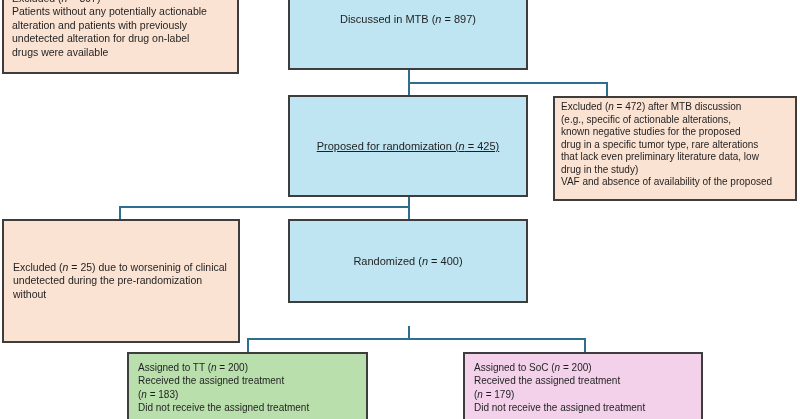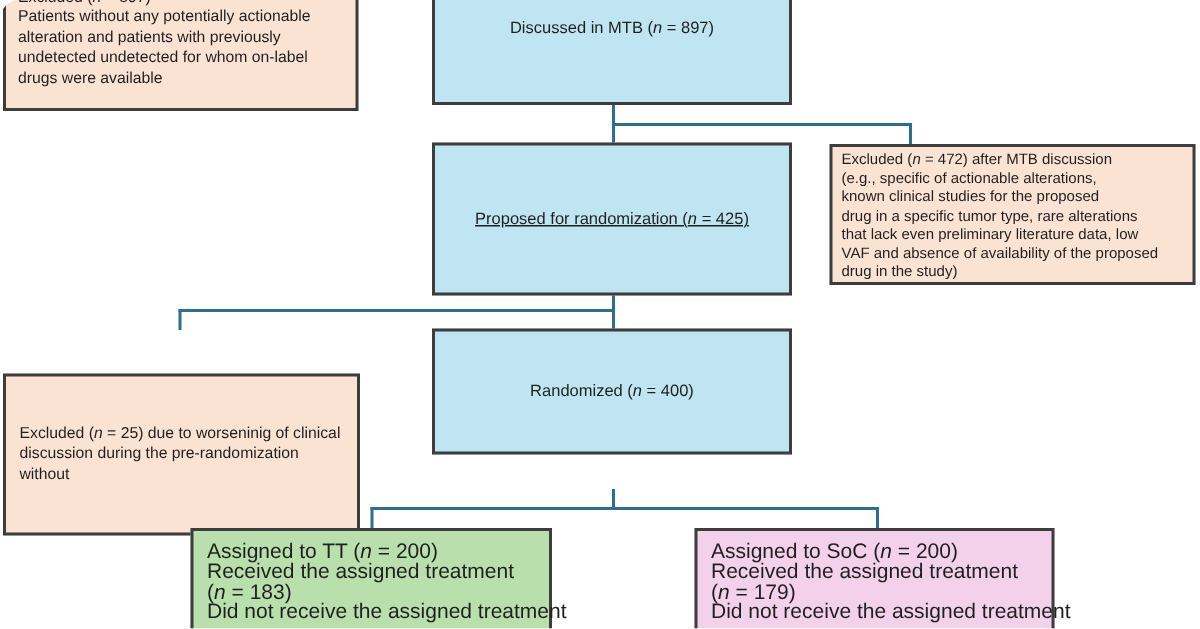--- a/index.html
+++ b/index.html
@@ -1,46 +1,46 @@
 <!DOCTYPE html>
 <html style="--bg: #ffffff; --box_border: #3d3d3d; --connector: #2e6e8e; --blue_fill: #bfe4f2; --salmon_fill: #fbe3d4; --green_fill: #b9e0ac; --pink_fill: #f3d1ea; --text: #1f1f1f;"><head>
 <meta charset="utf-8">
 <style>
   html,body { margin:0; padding:0; }
   .stage {
     position:relative; width:800px; height:419px;
     background:var(--bg,#fff); overflow:hidden;
-    font-family:"Liberation Sans", sans-serif; color:var(--text,#1f1f1f);border-radius:13px;
+    font-family:"Liberation Sans", sans-serif; color:var(--text,#1f1f1f);
   }
   .box {
     position:absolute; box-sizing:border-box;
     border:2px solid var(--box_border,#3d3d3d);
   }
   .blue   { background:var(--blue_fill,#bfe4f2); }
   .salmon { background:var(--salmon_fill,#fbe3d4); }
   .green  { background:var(--green_fill,#b9e0ac); }
   .pink   { background:var(--pink_fill,#f3d1ea); }
 
   .center-label {
     display:flex; align-items:center; justify-content:center;
     height:100%; width:100%; text-align:center; font-size:11px;
   }
   .vcenter { display:flex; flex-direction:column; justify-content:center; height:100%; }
 
   .box-text .line { white-space:nowrap; }
   .small-text { font-size:10.5px; line-height:13.4px; }
   .tiny-text  { font-size:10px;   line-height:12.55px; }
-  .btm-text   { font-size:14px;   line-height:13.3px; }
+  .btm-text   { font-size:10px;   line-height:13.3px; }
 
   
   #box-excluded-screening { left:2px;   top:-14px; width:237px; height:88px;  padding:4px 8px; }
   #box-mtb                { left:288px; top:-32px; width:240px; height:102px; }
   #box-proposed           { left:288px; top:95px;  width:240px; height:102px;text-decoration:underline; }
-  #box-excluded-mtb       { left:553px; top:96px;  width:244px; height:94px; padding:3px 4px 0 6px; }
-  #box-excluded-worsening { left:2px;   top:219px; width:238px; height:108px; padding:0 6px 0 9px;margin-top:30px; }
+  #box-excluded-mtb       { left:553px; top:96px;  width:244px; height:105px; padding:3px 4px 0 6px; }
+  #box-excluded-worsening { left:2px;   top:219px; width:238px; height:124px; padding:0 6px 0 9px; }
   #box-randomized         { left:288px; top:219px; width:240px; height:84px; }
   #box-tt                 { left:127px; top:352px; width:241px; height:110px; padding:7px 4px 0 9px; }
   #box-soc                { left:463px; top:352px; width:240px; height:110px; padding:7px 4px 0 9px; }
 
   .connector { position:absolute; background:var(--connector,#2e6e8e); }
 </style>
 </head>
 <body>
 
 <div class="stage">
@@ -56,53 +56,53 @@
   <div class="connector" style="left:408px; top:326px; width:2px; height:14px;"></div>
   <div class="connector" style="left:247px; top:338px; width:339px; height:2px;"></div>
   <div class="connector" style="left:247px; top:338px; width:2px; height:15px;"></div>
   <div class="connector" style="left:584px; top:338px; width:2px; height:15px;"></div>
 
   <div id="box-excluded-screening" class="box salmon">
     <div class="box-text small-text">
         <div class="line">Excluded (<i>n</i> = 897)</div>
         <div class="line">Patients without any potentially actionable</div>
         <div class="line">alteration and patients with previously</div>
-        <div class="line">undetected undetected for whom on-label</div>
+        <div class="line">undetected alteration for drug on-label</div>
         <div class="line">drugs were available</div>
       </div>
   </div>
 
   <div id="box-mtb" class="box blue">
     <div class="center-label box-text">
         <div class="line">Discussed in MTB (<i>n</i> = 897)</div>
       </div>
   </div>
 
   <div id="box-proposed" class="box blue">
     <div class="center-label box-text">
         <div class="line">Proposed for randomization (<i>n</i> = 425)</div>
       </div>
   </div>
 
   <div id="box-excluded-mtb" class="box salmon">
     <div class="box-text tiny-text">
         <div class="line">Excluded (<i>n</i> = 472) after MTB discussion</div>
         <div class="line">(e.g., specific of actionable alterations,</div>
-        <div class="line">known clinical studies for the proposed</div>
+        <div class="line">known negative studies for the proposed</div>
         <div class="line">drug in a specific tumor type, rare alterations</div>
         <div class="line">that lack even preliminary literature data, low</div>
+        <div class="line">drug in the study)</div>
         <div class="line">VAF and absence of availability of the proposed</div>
-        <div class="line">drug in the study)</div>
       </div>
   </div>
 
   <div id="box-excluded-worsening" class="box salmon">
     <div class="vcenter box-text small-text">
         <div class="line">Excluded (<i>n</i> = 25) due to worseninig of clinical</div>
-        <div class="line">discussion during the pre-randomization</div>
+        <div class="line">undetected during the pre-randomization</div>
         <div class="line">without</div>
       </div>
   </div>
 
   <div id="box-randomized" class="box blue">
     <div class="center-label box-text">
         <div class="line">Randomized (<i>n</i> = 400)</div>
       </div>
   </div>
 

